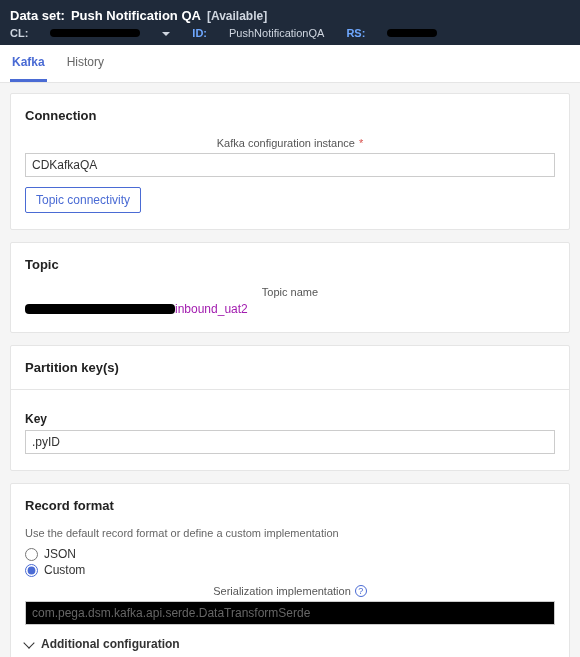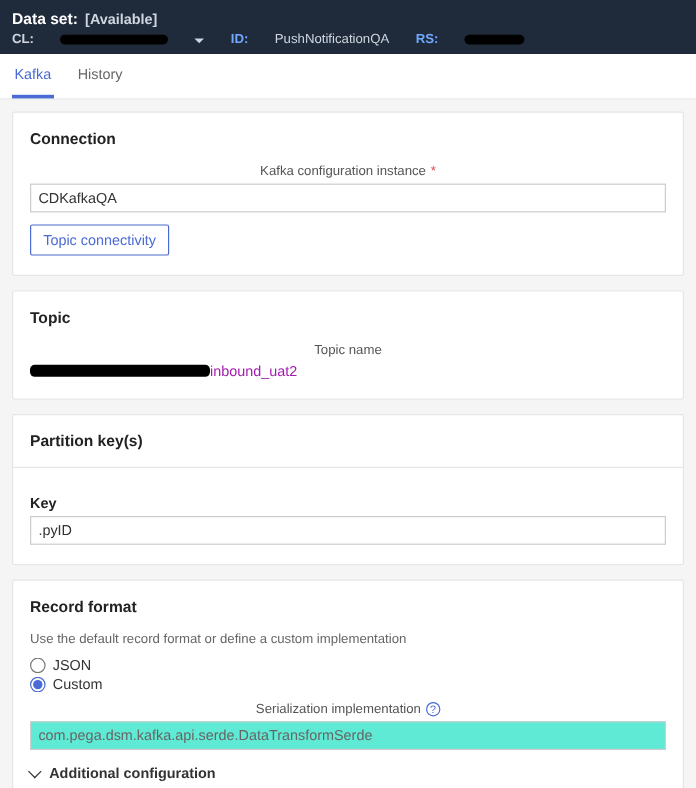--- a/index.html
+++ b/index.html
@@ -9,50 +9,51 @@
     .header-title { font-size: 13px; font-weight: 600; display: flex; align-items: center; gap: 6px; }
     .status-tag { font-size: 12px; font-weight: 600; color: #cfd6e0; }
     .header-meta { display: flex; align-items: center; gap: 22px; font-size: 11px; color: #cfd6e0; margin-top: 4px; padding-bottom: 6px; }
     .meta-label { font-weight: 600; }
     .meta-value { color: #b9c4d2; }
     .redacted { display: inline-block; height: 8px; border-radius: 4px; background: #000; vertical-align: middle; }
     .chev { display:inline-block; border: 4px solid transparent; border-top-color:#cfd6e0; transform: translateY(3px); }
 
     .tabs { background: #fff; border-bottom: 1px solid #e5e5e5; padding: 0 10px; display: flex; gap: 18px; }
     .tab { padding: 10px 2px; font-size: 12px; color: #666; cursor: pointer; border-bottom: 3px solid transparent; }
-    .tab.active { color: #4a6bd4; border-bottom-color: #4a6bd4; }
+    .tab.active { color: #4a6bd4; border-bottom-color: #4a6bd4; font-weight: bold; }
 
     .content { padding: 10px; display: flex; flex-direction: column; gap: 12px; }
     .card { background: #fff; border: 1px solid #e5e5e5; border-radius: 2px; padding: 14px 14px 16px 14px; }
     .card h3 { font-size: 13px; font-weight: 600; color: #222; margin-bottom: 14px; }
     .field-label { font-size: 11px; color: #555; margin-bottom: 4px; display: flex; align-items: center; gap: 4px; justify-content: center; }
     .req { color: #d9534f; }
     .help { display:inline-flex; width:12px; height:12px; border:1px solid #4a6bd4; color:#4a6bd4; border-radius:50%; align-items:center; justify-content:center; font-size:9px; line-height:1; }
     .text-input, .text-display { width: 100%; font-size: 12px; padding: 4px 6px; border: 1px solid #ccc; color: #333; background:#fff; }
-    .text-display { background:#5eead4; color:#666; }
+    .text-display { background:#000000; color:#666; }
     .btn-outline { display:inline-block; background:#fff; border:1px solid #4a6bd4; color:#4a6bd4; font-size:12px; padding:5px 10px; border-radius:2px; cursor:pointer; margin-top:10px; }
 
     .sub-label { font-size: 12px; font-weight: 600; color:#222; margin-bottom:4px;margin-top:22px; }
     .section-divider { border-top:1px solid #e5e5e5; margin: 0 -14px 12px -14px; }
 
     .helper-text { font-size:11px; color:#666; margin-bottom:8px; }
     .radio-row { display:flex; align-items:center; gap:6px; font-size:12px; color:#333; margin:2px 0; }
     .radio-row input { accent-color:#4a6bd4; }
 
     .expand-row { display:flex; align-items:center; gap:8px; margin-top:12px; font-size:12px; font-weight:600; cursor:pointer; }
     .chev-down { display:inline-block; width:8px; height:8px; border-right:1.5px solid #333; border-bottom:1.5px solid #333; transform: rotate(45deg); margin-top:-2px; }
 
     .topic-line { display:flex; align-items:center; gap:0; font-size:12px; color:#a21caf; }
   </style>
 </head>
 <body>
 
 <div class="header">
   <div class="header-title">
     <span>Data set:</span>
+    <span>Push Notification QA</span>
     <span class="status-tag">[Available]</span>
   </div>
   <div class="header-meta">
     <span class="meta-label">CL:</span>
     <span class="redacted" style="width:90px;"></span>
     <span class="chev"></span>
     <span class="meta-label" style="color:#6fa8ff;">ID:</span>
     <span class="meta-value" style="color:#cfd6e0;">PushNotificationQA</span>
     <span class="meta-label" style="color:#6fa8ff;">RS:</span>
     <span class="redacted" style="width:50px;"></span>

